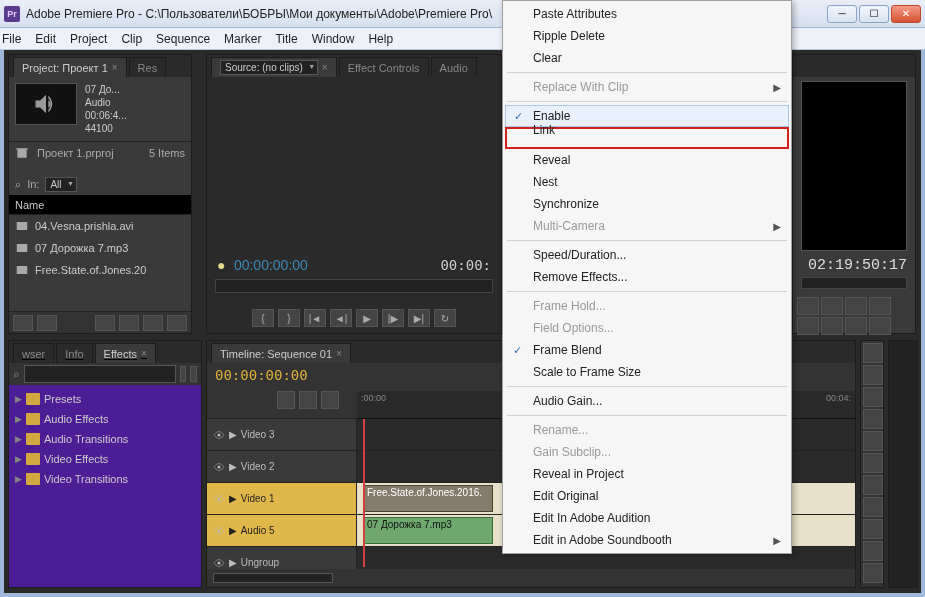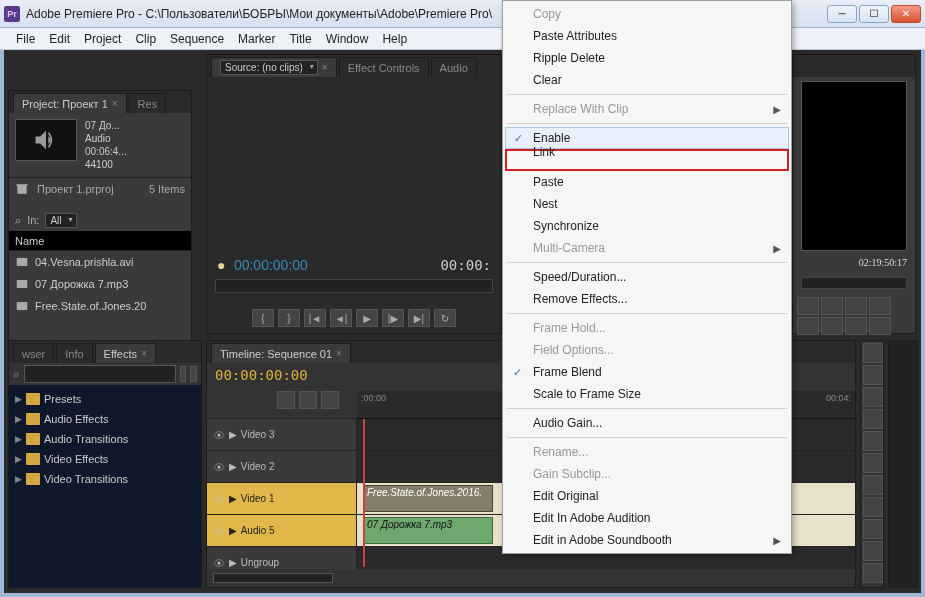--- a/index.html
+++ b/index.html
@@ -6,21 +6,21 @@
 body { width: 925px; height: 597px; overflow: hidden; background: #9fb7d8; position: relative; }
 
 
 .titlebar { height: 28px; background: linear-gradient(#e9eef7,#d6e0ef); display:flex; align-items:center; padding:0 4px; border-bottom:1px solid #9eb4d4; }
 .titlebar .appicon { width:16px;height:16px;background:#5a3a8a;border-radius:2px;display:flex;align-items:center;justify-content:center;color:#e2c8ff;font-size:9px;font-weight:bold;margin-right:6px;}
 .titlebar .title { font-size:12px; color:#222; white-space:nowrap; overflow:hidden; }
 .winbtns { margin-left:auto; display:flex; gap:2px; }
 .winbtn { width:30px;height:18px;border:1px solid #8aa3c6;border-radius:3px;background:linear-gradient(#f0f5fc,#d8e3f2);display:flex;align-items:center;justify-content:center;font-size:10px;}
 .winbtn.close{background:linear-gradient(#f79a8a,#d4532f);color:#fff;border-color:#b94a2c;}
 
-.menubar { height:22px;background:#eef2f8;display:flex;align-items:center;padding:0 16px;gap:14px;border-bottom:1px solid #bcc9dc; }
+.menubar { height:22px;background:#eef2f8;display:flex;align-items:center;padding:0 2px;gap:14px;border-bottom:1px solid #bcc9dc; }
 .menuitem { font-size:12px; color:#222; cursor:default; }
 
 .workspace { position:absolute;top:50px;left:4px;right:4px;bottom:4px;background:#2a2a2a; }
 
 .panel { position:absolute; background:#3a3a3a; border:1px solid #1c1c1c; }
 .tabrow { height:22px;background:#2a2a2a;display:flex;align-items:flex-end;padding-left:4px;gap:2px; }
 .tab { height:20px;padding:0 8px;background:#3a3a3a;border:1px solid #1c1c1c;border-bottom:none;font-size:11px;color:#ccc;display:flex;align-items:center;gap:4px; }
 .tab.inact{background:#2a2a2a;color:#888;}
 .tab .x{font-size:10px;color:#888;}
 
@@ -49,25 +49,25 @@
 .tlpanel{position:absolute;top:22px;left:0;right:0;bottom:0;background:#3a3a3a;}
 .tlhdr{position:absolute;top:0;left:0;right:0;height:56px;background:#333;border-bottom:1px solid #222;}
 .tltime{position:absolute;left:8px;top:4px;font-family:monospace;font-size:14px;color:#e2b13c;}
 .tlruler{position:absolute;top:28px;left:150px;right:0;height:28px;background:#2a2a2a;border-bottom:1px solid #111;font-size:9px;color:#888;}
 .track{height:32px;display:flex;border-bottom:1px solid #222;}
 .trackhd{width:150px;background:#3a3a3a;border-right:1px solid #222;display:flex;align-items:center;gap:4px;padding:0 6px;font-size:10px;color:#bbb;}
 .trackhd .eye{width:12px;height:12px;fill:#bbb;}
 .trackct{flex:1;background:#2a2a2a;position:relative;}
 .track.sel .trackhd{background:#e0b84a;color:#222;}
 .track.sel .trackct{background:#e8e0c8;}
-.clip{position:absolute;top:2px;bottom:2px;left:6px;width:130px;background:#857c6b;border:1px solid #4a4438;font-size:10px;color:#fff;padding:1px 3px;overflow:hidden;white-space:nowrap;font-style:italic;}
+.clip{position:absolute;top:2px;bottom:2px;left:6px;width:130px;background:#857c6b;border:1px solid #4a4438;font-size:10px;color:#fff;padding:1px 3px;overflow:hidden;white-space:nowrap;}
 .clip.aud{background:#6fa86f;border-color:#3d6a3d;color:#111;}
 .playhead{position:absolute;top:0;bottom:0;left:156px;width:2px;background:#d04040;z-index:5;}
 
-.fxpanel{background:#0f172a;}
+.fxpanel{background:#4c1d95;text-decoration:underline;}
 .fxbody{position:absolute;top:22px;left:0;right:0;bottom:0;}
 .fxsearch{height:22px;background:#333;display:flex;align-items:center;padding:0 4px;gap:4px;}
 .fxsearch input{flex:1;background:#222;border:1px solid #555;color:#ccc;font-size:11px;padding:2px 4px;}
 .fxtree{padding:4px 2px;}
 .fxitem{height:20px;display:flex;align-items:center;gap:4px;font-size:11px;color:#ccc;padding:0 4px;}
 .fxitem .fld{width:14px;height:12px;background:#d4a840;border-radius:1px;}
 .fxitem .arr{font-size:9px;color:#888;}
 
 .toolstrip{position:absolute;width:24px;background:#333;display:flex;flex-direction:column;gap:2px;padding:2px;border:1px solid #1c1c1c;}
 .tool{width:20px;height:20px;background:#444;border:1px solid #555;}
@@ -106,21 +106,21 @@
     <div class="menuitem">Clip</div>
     <div class="menuitem">Sequence</div>
     <div class="menuitem">Marker</div>
     <div class="menuitem">Title</div>
     <div class="menuitem">Window</div>
     <div class="menuitem">Help</div>
   </div>
 
 <div class="workspace">
 
-  <div class="panel" style="left:4px;top:4px;width:184px;height:280px;margin-top:36px;">
+  <div class="panel" style="left:4px;top:4px;width:184px;height:280px;">
     <div class="tabrow">
       <div class="tab">
           <span>Project: Проект 1</span>
           <span class="x">×</span>
         </div>
       <div class="tab inact">
           <span>Res</span>
         </div>
     </div>
     <div style="display:flex;gap:8px;padding:6px;">
@@ -209,21 +209,21 @@
         <div class="pbtn">▶|</div>
         <div class="pbtn">↻</div>
       </div>
     </div>
   </div>
 
   <div class="panel progpanel" style="left:788px;top:4px;width:124px;height:280px;">
     <div class="tabrow"></div>
     <div class="progbody">
       <div class="vidframe"></div>
-      <div style="position:absolute;top:180px;right:8px;color:#ddd;font-family:Liberation Serif, serif;font-size:10px;">02:19:50:17</div>
+      <div style="position:absolute;top:180px;right:8px;color:#ddd;font-family:Liberation Mono, monospace;font-size:15px;">02:19:50:17</div>
       <div style="position:absolute;top:200px;left:8px;right:8px;height:12px;background:#222;border:1px solid #444;"></div>
       <div style="position:absolute;top:220px;left:4px;right:4px;display:flex;flex-wrap:wrap;gap:2px;">
         <div class="pbtn"></div>
           <div class="pbtn"></div>
           <div class="pbtn"></div>
           <div class="pbtn"></div>
         <div class="pbtn"></div>
           <div class="pbtn"></div>
           <div class="pbtn"></div>
           <div class="pbtn"></div>
@@ -374,23 +374,20 @@
     <div class="tool"></div>
     <div class="tool"></div>
     <div class="tool"></div>
   </div>
 
   <div class="audmeter" style="left:884px;top:290px;height:248px;"></div>
 
 </div>
 
 <div class="ctxmenu" id="ctxmenu">
-    <div class="ctxitem dis">
-      <span>Copy</span>
-    </div>
     <div class="ctxitem">
       <span>Paste Attributes</span>
     </div>
     <div class="ctxitem">
       <span>Ripple Delete</span>
     </div>
     <div class="ctxitem">
       <span>Clear</span>
     </div>
     <div class="ctxsep"></div>
@@ -400,21 +397,21 @@
     </div>
     <div class="ctxsep"></div>
     <div class="ctxitem hl">
       <span class="chk">✓</span>
       <span>Enable</span>
     </div>
     <div class="ctxitem boxed">
       <span>Link</span>
     </div>
     <div class="ctxitem">
-      <span>Paste</span>
+      <span>Reveal</span>
     </div>
     <div class="ctxitem">
       <span>Nest</span>
     </div>
     <div class="ctxitem">
       <span>Synchronize</span>
     </div>
     <div class="ctxitem dis">
       <span>Multi-Camera</span>
       <span class="sub">▶</span>
@@ -445,20 +442,23 @@
       <span>Audio Gain...</span>
     </div>
     <div class="ctxsep"></div>
     <div class="ctxitem dis">
       <span>Rename...</span>
     </div>
     <div class="ctxitem dis">
       <span>Gain Subclip...</span>
     </div>
     <div class="ctxitem">
+      <span>Reveal in Project</span>
+    </div>
+    <div class="ctxitem">
       <span>Edit Original</span>
     </div>
     <div class="ctxitem">
       <span>Edit In Adobe Audition</span>
     </div>
     <div class="ctxitem">
       <span>Edit in Adobe Soundbooth</span>
       <span class="sub">▶</span>
     </div>
   </div>

